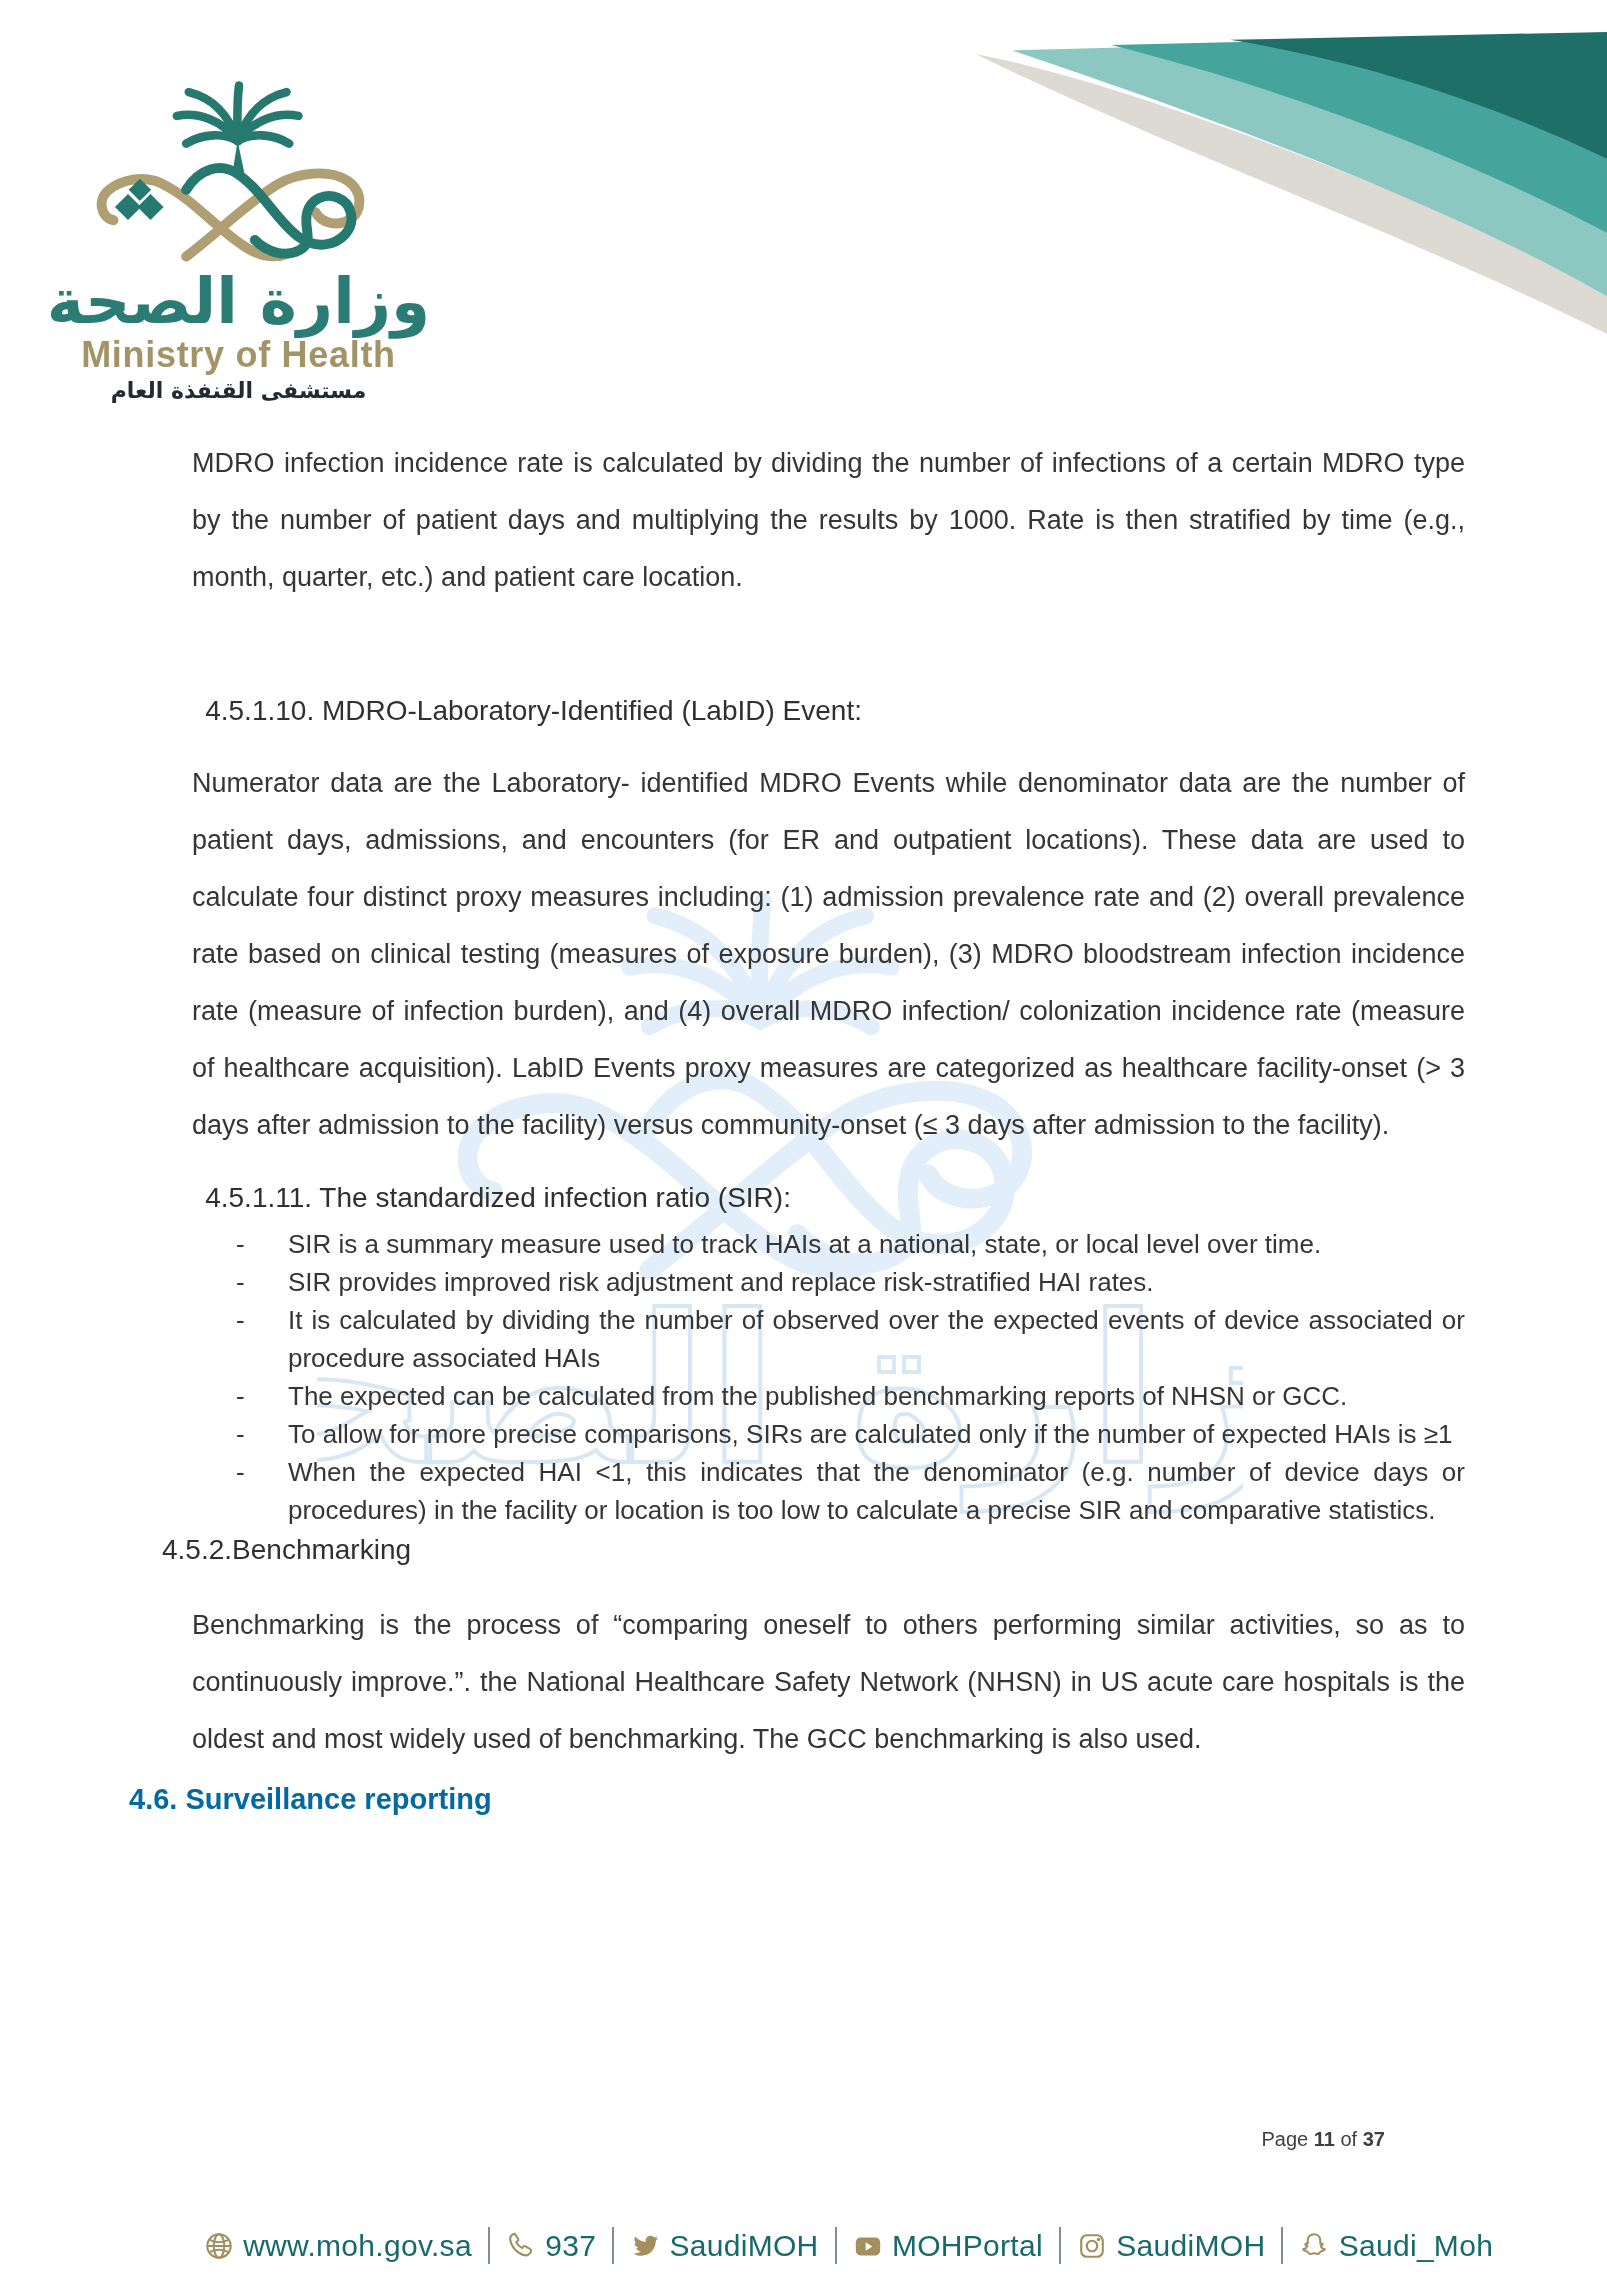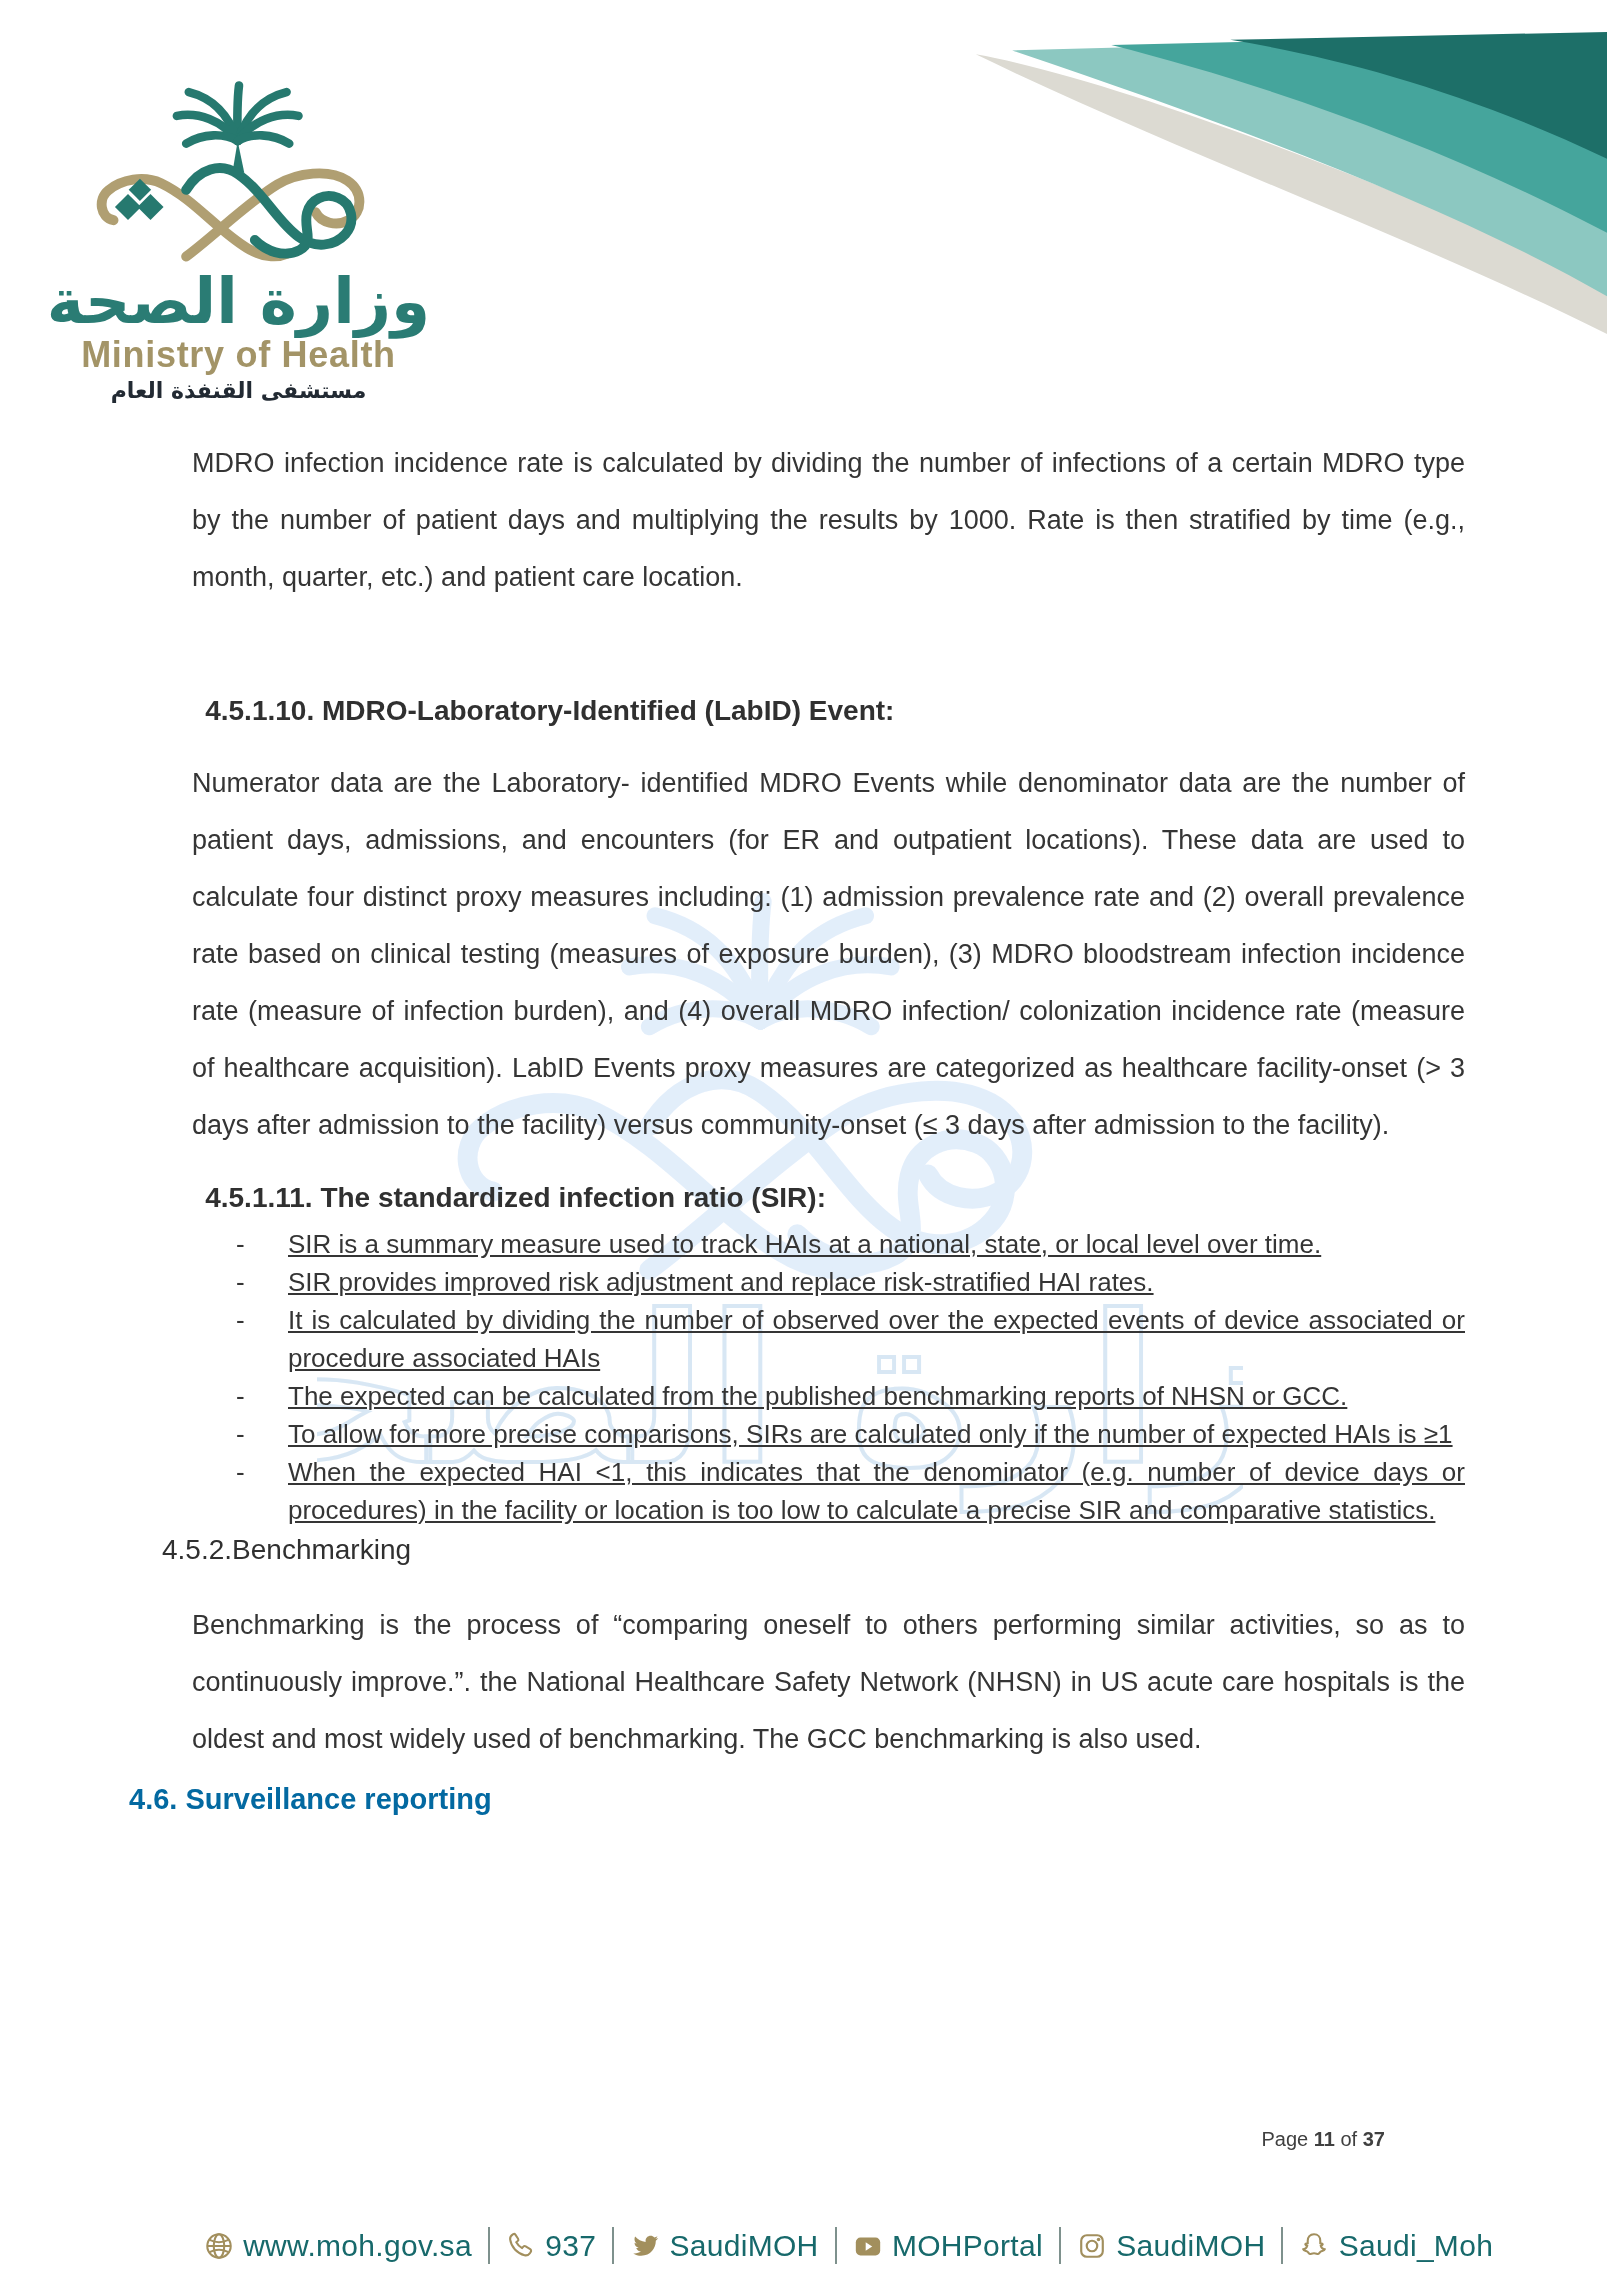--- a/index.html
+++ b/index.html
@@ -30,34 +30,34 @@
   }
   
   .watermark{position:absolute;left:317px;top:840px;width:926px;height:701px;opacity:.8;pointer-events:none;z-index:0;}
   
   .content{position:absolute;left:192px;top:423px;width:1273px;z-index:1;}
   .para{
     font-size:27px;line-height:57px;text-align:justify;color:#353535;margin:0;
   }
   .para.first{margin-top:12px;}
   .h-num{
-    font-size:28px;line-height:40px;font-weight:bold;color:#303030;margin:0;
+    font-size:28px;line-height:40px;font-weight:normal;color:#303030;margin:0;
   }
   .h1{margin-top:85px;margin-left:13.2px;}
   .p2{margin-top:24px;}
   .h2{margin-top:24px;margin-left:13.2px;}
   .bullets{
     list-style:none;margin:6.6px 0 0 0;padding:0 0 0 44px;
   }
   .bullets li{
     display:flex;align-items:flex-start;
     font-size:26px;line-height:38px;color:#353535;text-align:justify;
   }
   .bullets .dash{flex:0 0 52px;}
-  .bullets .btext{flex:1 1 auto;text-align:justify;text-decoration:underline;}
+  .bullets .btext{flex:1 1 auto;text-align:justify;}
   .h-bench{margin-top:2.6px;margin-left:-30px;font-size:28px;line-height:38px;font-weight:normal;color:#303030;}
   .p3{margin-top:26.4px;}
   .h-46{margin-top:10.6px;margin-left:-63px;font-size:29px;line-height:40px;font-weight:bold;color:#0369a1;}
   
   .pagenum{
     position:absolute;right:222px;top:2128px;font-size:20px;color:#404040;z-index:1;
   }
   .pagenum b{font-weight:bold;}
   
   .footer{

